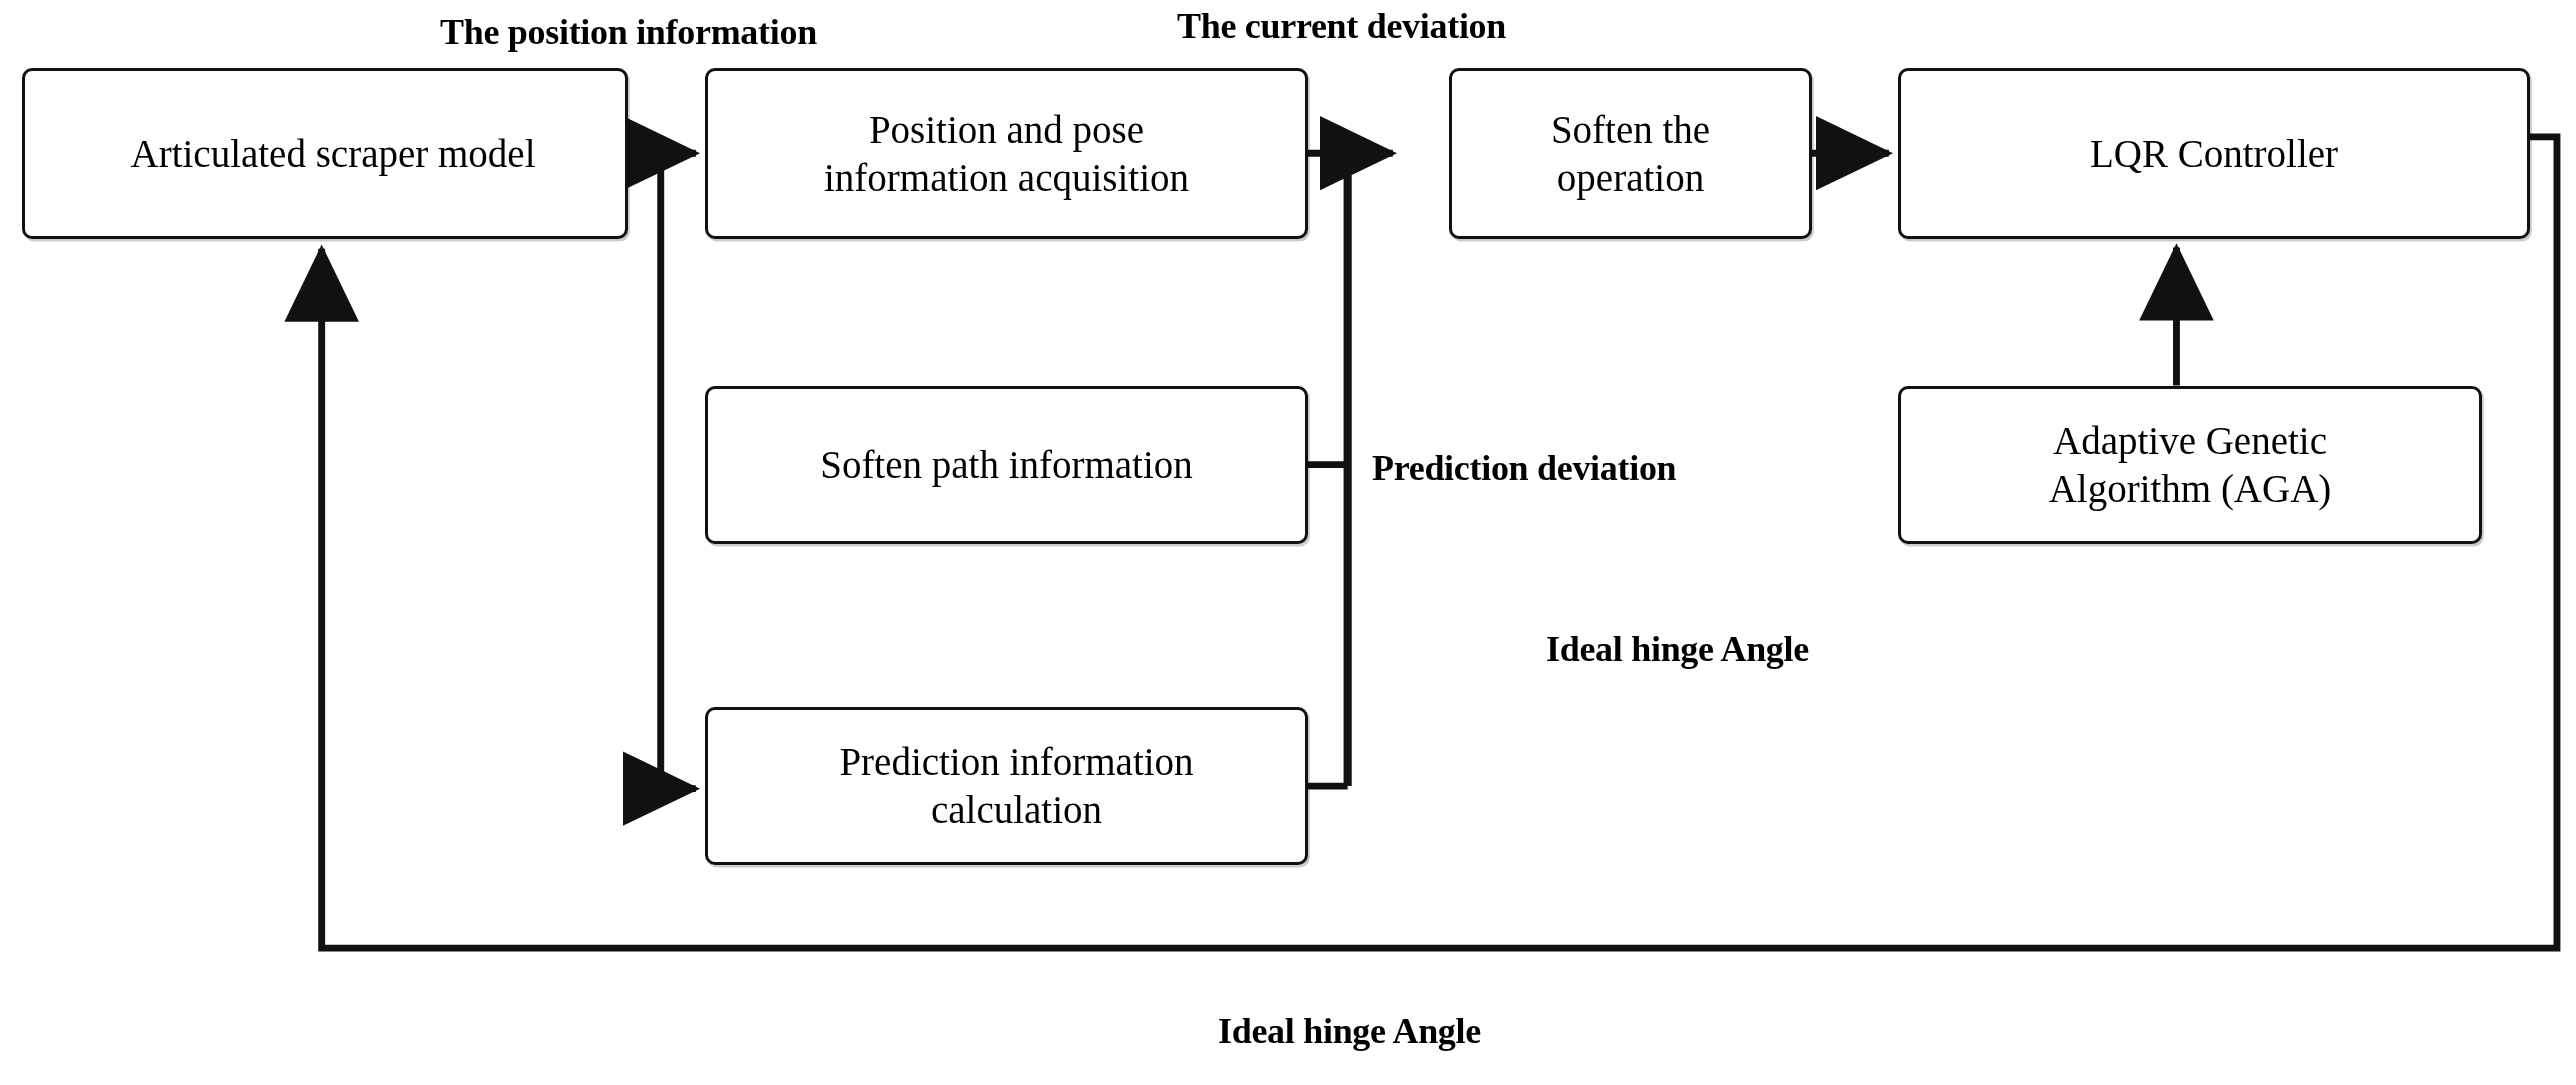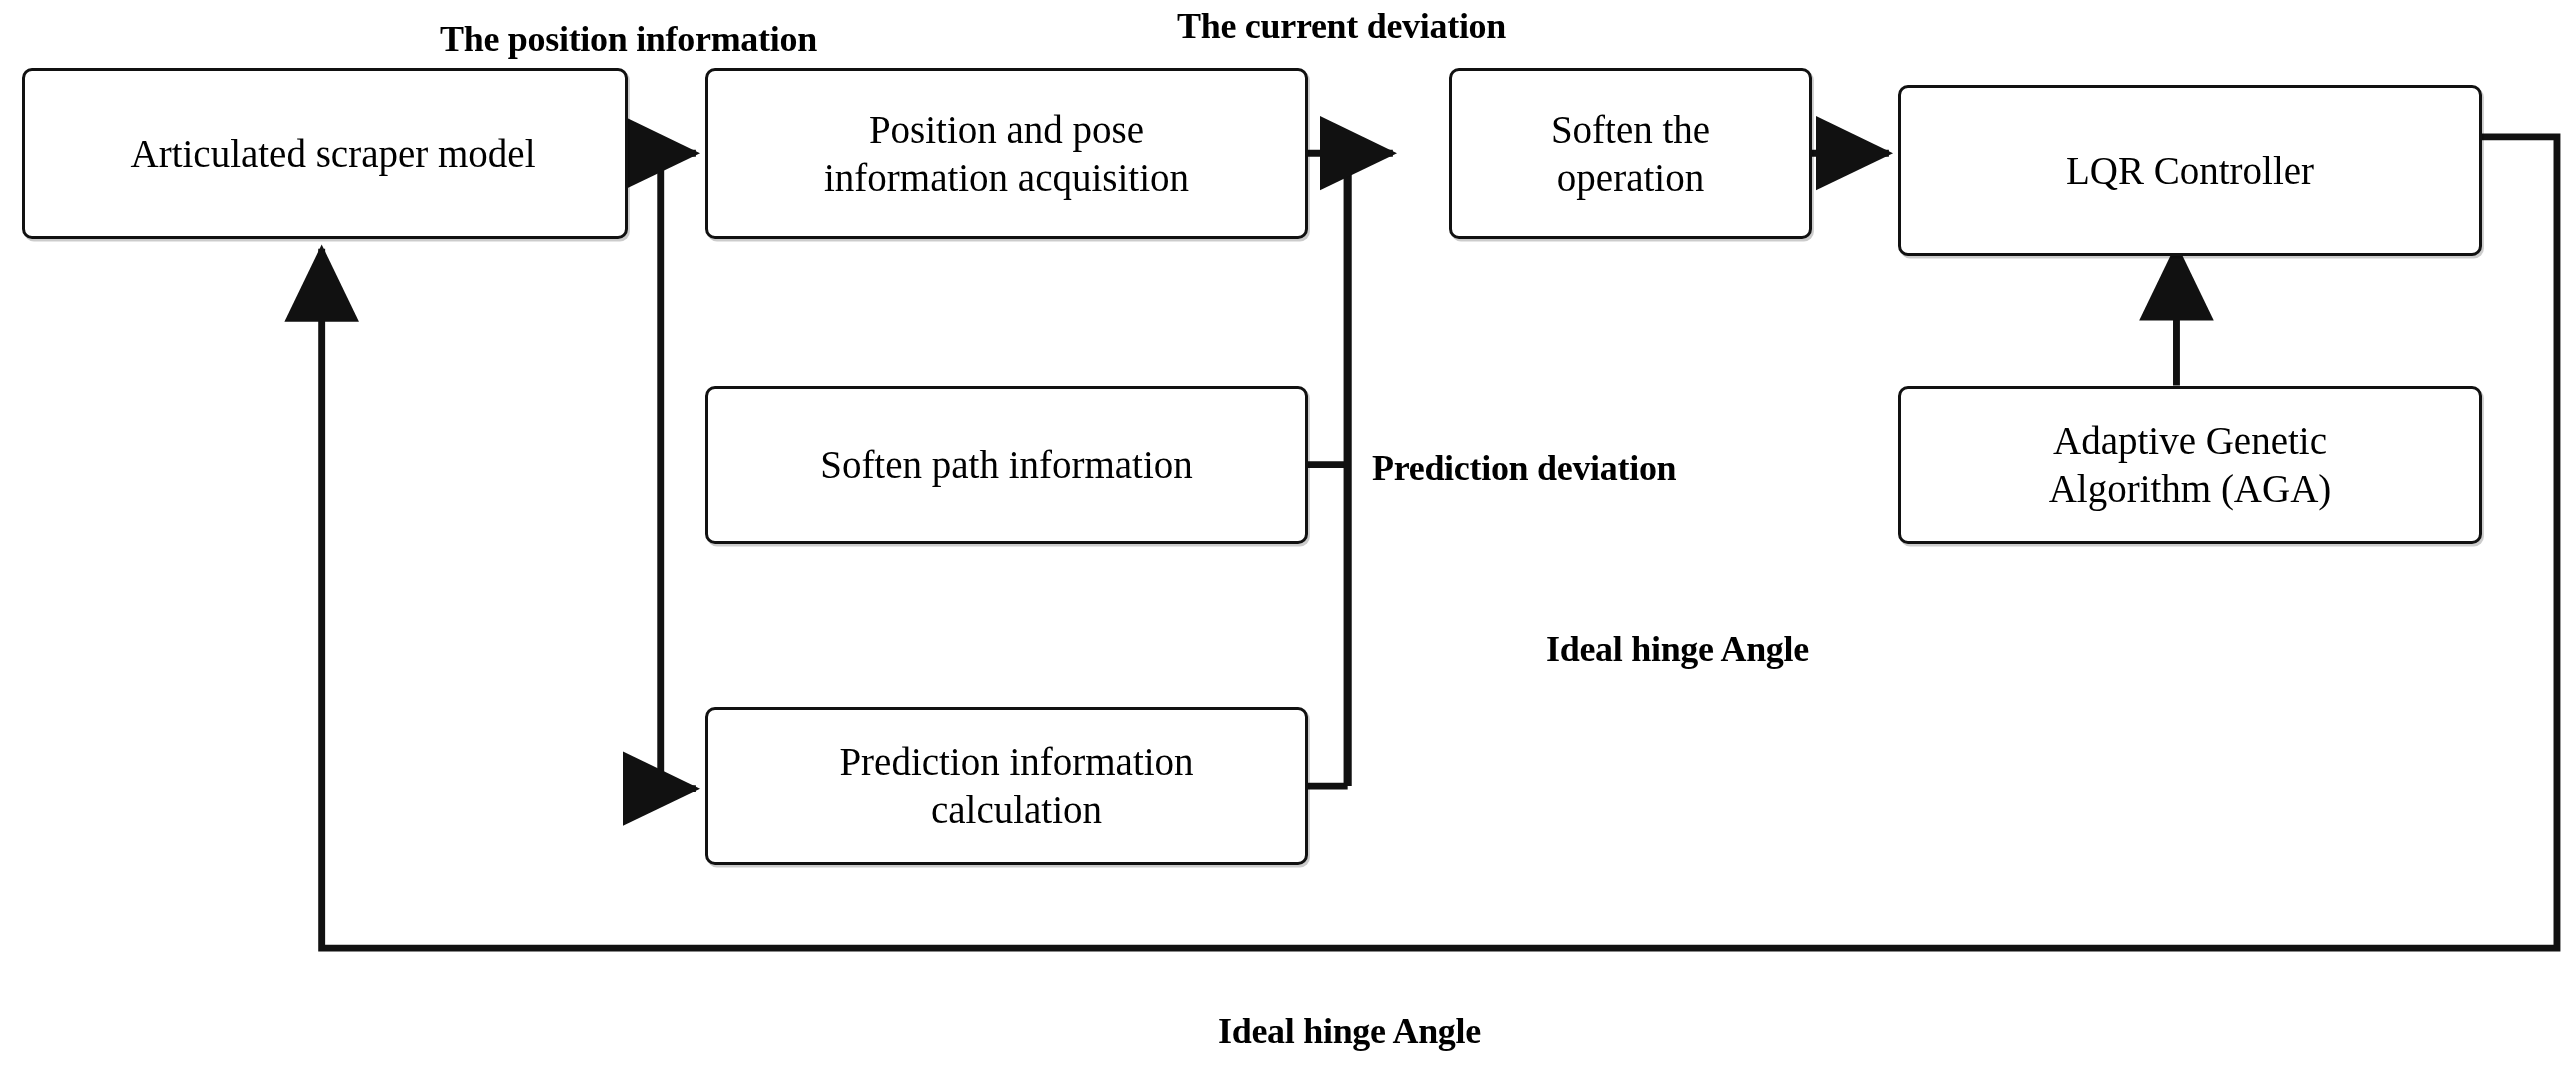--- a/index.html
+++ b/index.html
@@ -102,39 +102,39 @@
   <div class="node-box" style="left:705px; top:68px; width:603px; height:171px;">
     <span class="node-label">Position and pose
 information acquisition</span>
   </div>
 
   <div class="node-box" style="left:1402px; top:68px; width:363px; height:171px;margin-left:47px;">
     <span class="node-label">Soften the
 operation</span>
   </div>
 
-  <div class="node-box" style="left:1898px; top:68px; width:584px; height:171px;margin-top:17px;">
+  <div class="node-box" style="left:1898px; top:68px; width:632px; height:171px;">
     <span class="node-label">LQR Controller</span>
   </div>
 
   <div class="node-box" style="left:705px; top:386px; width:603px; height:158px;">
     <span class="node-label">Soften path information</span>
   </div>
 
   <div class="node-box" style="left:1898px; top:386px; width:584px; height:158px;">
     <span class="node-label">Adaptive Genetic
 Algorithm (AGA)</span>
   </div>
 
   <div class="node-box" style="left:705px; top:707px; width:603px; height:158px;padding-left:20px;">
     <span class="node-label">Prediction information
 calculation</span>
   </div>
 
-  <div class="edge-label" style="left:440px; top:18px;">The position information</div>
+  <div class="edge-label" style="left:440px; top:11px;">The position information</div>
 
   <div class="edge-label" style="left:1177px; top:5px;">The current deviation</div>
 
   <div class="edge-label" style="left:1372px; top:447px;">Prediction deviation</div>
 
   <div class="edge-label" style="left:1546px; top:628px;">Ideal hinge Angle</div>
 
   <div class="edge-label" style="left:1218px; top:1010px;">Ideal hinge Angle</div>
 
 </div>

